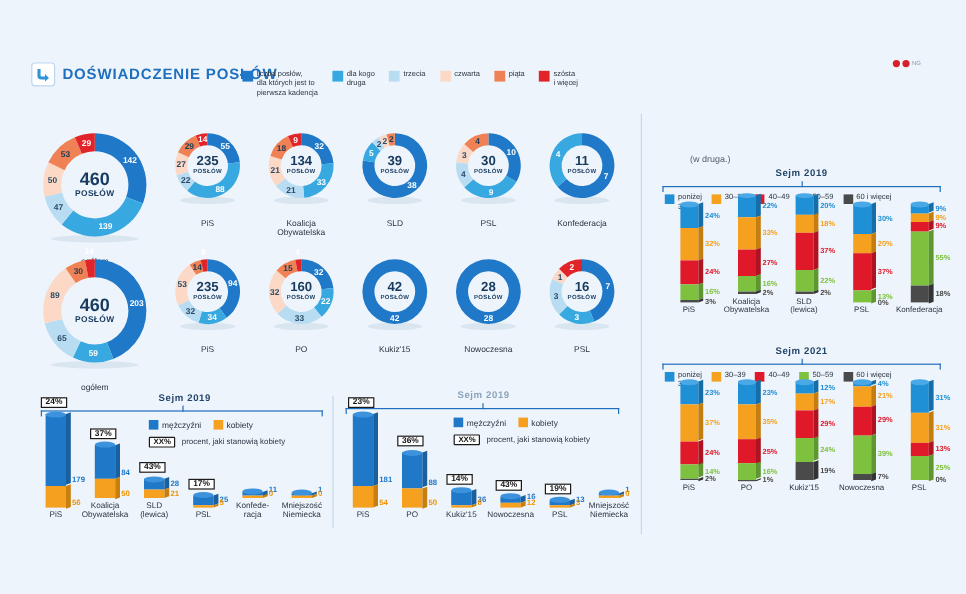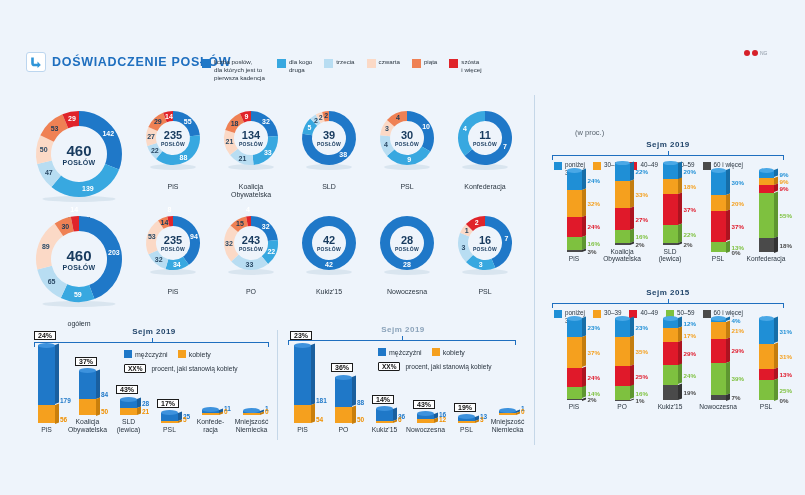--- a/index.html
+++ b/index.html
@@ -372,21 +372,21 @@
             <path d="M 59.03937449680343 62.94420484901933 A 27 27 0 0 1 22.267428964490648 60.42893486690366 L 29.57578860727189 53.60340343471712 A 17 17 0 0 0 52.7284950535429 55.18709194197513 Z" fill="#b8ddf2"></path>
             <text x="40.49866690597724" y="66.24871292219186" text-anchor="middle" class="seg-lab" font-size="7" font-weight="bold" fill="#2b4a66">33</text>
             <path d="M 22.267428964490648 60.42893486690366 A 27 27 0 0 1 21.449092764957953 24.48828358450559 L 29.060539889047597 30.97410447913315 A 17 17 0 0 0 29.57578860727189 53.60340343471712 Z" fill="#fbd9c6"></path>
             <text x="20.00570053349032" y="44.800790352834326" text-anchor="middle" class="seg-lab" font-size="7" font-weight="bold" fill="#2b4a66">32</text>
             <path d="M 21.449092764957953 24.48828358450559 A 27 27 0 0 1 37.10986233783391 15.44653405588896 L 38.92102443493246 25.281151072226383 A 17 17 0 0 0 29.060539889047597 30.97410447913315 Z" fill="#ef8154"></path>
             <text x="30.99999999999999" y="25.247441116742355" text-anchor="middle" class="seg-lab" font-size="7" font-weight="bold" fill="#1b3a57">15</text>
             <path d="M 37.10986233783391 15.44653405588896 A 27 27 0 0 1 41.99999999999999 15 L 42 25 A 17 17 0 0 0 38.92102443493246 25.281151072226383 Z" fill="#e0242a"></path>
             <text x="38.99914954380806" y="11.436724196459469" text-anchor="middle" class="seg-lab" font-size="7" font-weight="bold" fill="#ffffff">4</text>
           </svg>
           <div class="donut-center">
-            <div class="dc-num" style="font-size: 11px;">243</div>
+            <div class="dc-num" style="font-size: 11px;">160</div>
             <div class="dc-lab" style="font-size: 5px; margin-top: 1px;">POSŁÓW</div>
           </div>
         </div>
         <div class="donut-label" style="white-space: pre-line;">PO</div>
       </div>
       <div class="donut-cell" style="width: 78px;">
         <div class="donut-wrap" style="width: 84px; height: 84px;">
           <svg width="84" height="84">
             <ellipse cx="42" cy="71" rx="22.95" ry="3" fill="#c9d8e6" opacity=".55"></ellipse>
             <path d="M 15 42 A 27 27 0 1 1 69 42 A 27 27 0 1 1 15 42 Z
@@ -675,21 +675,21 @@
         </div>
         <div class="bar-name" style="white-space: pre-line;">Mniejszość
 Niemiecka</div>
       </div>
     </div>
 
   <div class="vline" style="left:277px; top:330px; height:110px;"></div>
 
   <div class="vline" style="left:534px; top:95px; height:350px;"></div>
 
-  <div class="sec-sub" style="position:absolute; left:548px; top:127px;">(w proc.)</div>
+  <div class="sec-sub" style="position:absolute; left:548px; top:127px;">(w druga.)</div>
 
   <div style="position: absolute; left: 548px; top: 140px; width: 240px; text-align: center; font: bold 8px &quot;Liberation Sans&quot;, sans-serif; letter-spacing: 0.5px; color: rgb(35, 70, 107);">Sejm 2019</div>
   <div class="brace" style="position:absolute; left:552px; top:151px; width:232px;">
     <div class="brace-line"></div>
     <div class="brace-tick"></div>
   </div>
   <div id="age-legend-2019" class="age-legend" style="position:absolute; left:554px; top:161px; width:250px;">
       <div class="li">
         <span class="swa" style="background: rgb(31, 143, 214);"></span>
         <span style="white-space: pre-line;">poniżej
@@ -840,21 +840,21 @@
           <span class="age-val" style="color: rgb(126, 193, 63); top: 41.19px;">55%</span>
           <div class="age-seg" style="height: 14.76px; background: rgb(74, 74, 74);">
             <div class="side" style="background: rgb(51, 51, 51);"></div>
           </div>
           <span class="age-val" style="color: rgb(74, 74, 74); top: 71.12px;">18%</span>
         </div>
         <div class="age-name" style="white-space: pre-line;">Konfederacja</div>
       </div>
     </div>
 
-  <div style="position: absolute; left: 548px; top: 288px; width: 240px; text-align: center; font: bold 8px &quot;Liberation Sans&quot;, sans-serif; letter-spacing: 0.5px; color: rgb(35, 70, 107);">Sejm 2015</div>
+  <div style="position: absolute; left: 548px; top: 288px; width: 240px; text-align: center; font: bold 8px &quot;Liberation Sans&quot;, sans-serif; letter-spacing: 0.5px; color: rgb(35, 70, 107);">Sejm 2021</div>
   <div class="brace" style="position:absolute; left:552px; top:299px; width:232px;">
     <div class="brace-line"></div>
     <div class="brace-tick"></div>
   </div>
   <div id="age-legend-2015" class="age-legend" style="position:absolute; left:554px; top:309px; width:250px;">
       <div class="li">
         <span class="swa" style="background: rgb(31, 143, 214);"></span>
         <span style="white-space: pre-line;">poniżej
 30 lat</span>
       </div>

